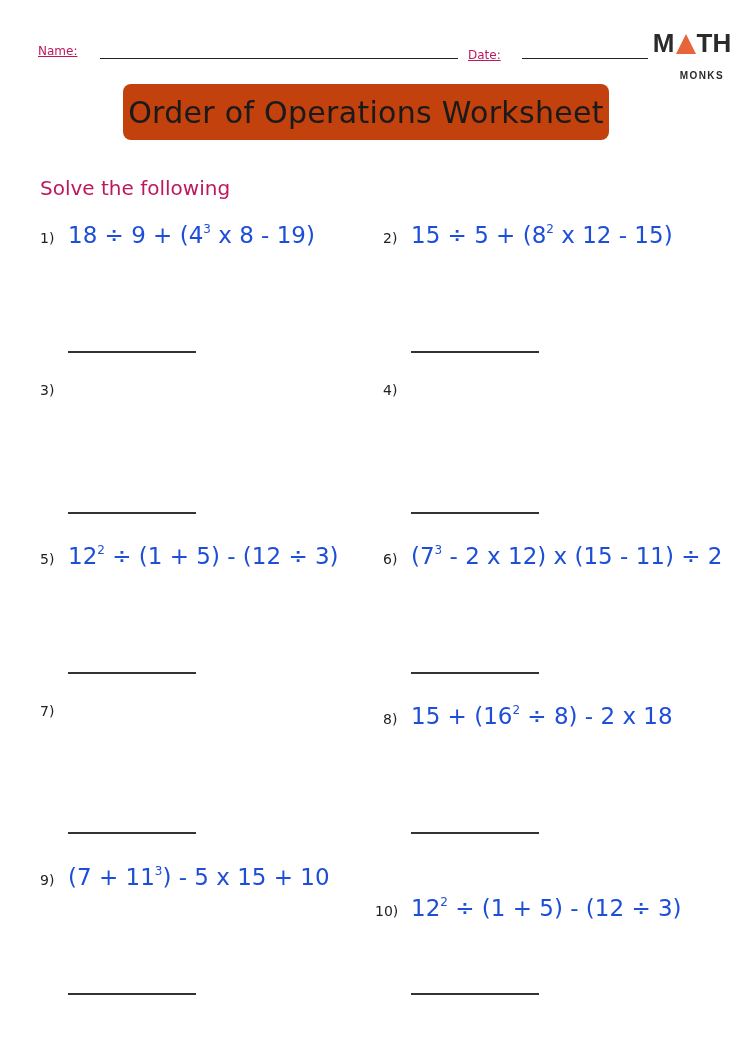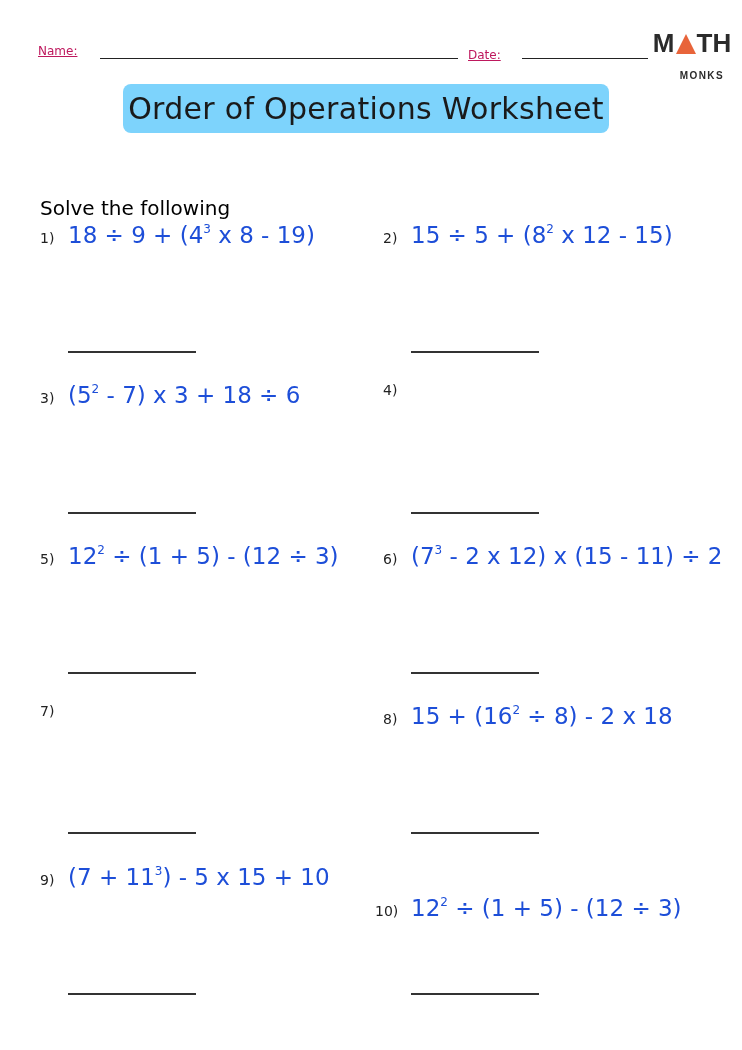--- a/index.html
+++ b/index.html
@@ -8,26 +8,26 @@
       font-family: "DejaVu Sans", sans-serif; color: #1a1a1a;
     }
     .abs { position: absolute; }
     .hdr-label { font-size: 12px; color: #be185d; text-decoration: underline; }
     .hdr-line { border-bottom: 1.5px solid #222; height: 0; }
     .logo { position: absolute; left: 656px; top: 30px; width: 72px; text-align: center; }
     .logo-math { font-family: "Liberation Sans", sans-serif; font-weight: 700; font-size: 26px; letter-spacing: 0px; color: #2b2b2b; line-height: 26px; display: flex; justify-content: center; align-items: flex-end; }
     .logo-tri { width: 0; height: 0; border-left: 10px solid transparent; border-right: 10px solid transparent; border-bottom: 20px solid #e8643a; margin: 0 1px 2px 1px; }
     .logo-monks { font-family: "Liberation Sans", sans-serif; font-weight: 700; font-size: 10px; letter-spacing: 1.4px; color: #2b2b2b; text-align: right; padding-right: 4px; margin-top: 14px; }
     .title-box {
-      position: absolute; left: 123px; top: 84px; width: 486px; height: 49px;
-      background: #7dd3fc; border-radius: 8px;
+      position: absolute; left: 123px; top: 84px; width: 486px; height: 56px;
+      background: #c2410c; border-radius: 8px;
       display: flex; align-items: center; justify-content: center;
     }
     .title-text { font-size: 30px; color: #1a1a1a; letter-spacing: 0.3px; }
-    .instructions { position: absolute; left: 40px; top: 176px; font-size: 20px; color: #000000; margin-top: 20px; }
+    .instructions { position: absolute; left: 40px; top: 176px; font-size: 20px; color: #be185d; }
     .problem { position: absolute; display: flex; align-items: baseline; white-space: nowrap; }
     .pnum { font-size: 14px; color: #222; width: 28px; }
     .pexpr { font-size: 23px; color: #1d4ed8; }
     .pexpr sup { font-size: 12px; vertical-align: 10px; line-height: 0; }
     .answer-line { position: absolute; width: 128px; border-bottom: 2px solid #333; height: 0; }
   </style>
 </head>
 <body>
 
 <span class="abs hdr-label" style="left:38px; top:44px;">Name:</span>
@@ -56,21 +56,20 @@
 </div>
 <div class="problem" style="left:383px; top:222px;">
   <span class="pnum">2)</span>
   <span class="pexpr"><span>15 ÷ 5 + (8</span><sup>2</sup><span> x 12 - 15)</span></span>
 </div>
 <div class="answer-line" style="left:68px; top:351px;"></div>
 <div class="answer-line" style="left:411px; top:351px;"></div>
 
 <div class="problem" style="left:40px; top:382px;">
   <span class="pnum">3)</span>
-  <span class="pexpr"><span>(5</span><sup>2</sup><span> - 7) x 3 + 18 ÷ 6</span></span>
 </div>
 <div class="problem" style="left:383px; top:382px;">
   <span class="pnum">4)</span>
 </div>
 <div class="answer-line" style="left:68px; top:512px;"></div>
 <div class="answer-line" style="left:411px; top:512px;"></div>
 
 <div class="problem" style="left:40px; top:543px;">
   <span class="pnum">5)</span>
   <span class="pexpr"><span>12</span><sup>2</sup><span> ÷ (1 + 5) - (12 ÷ 3)</span></span>

